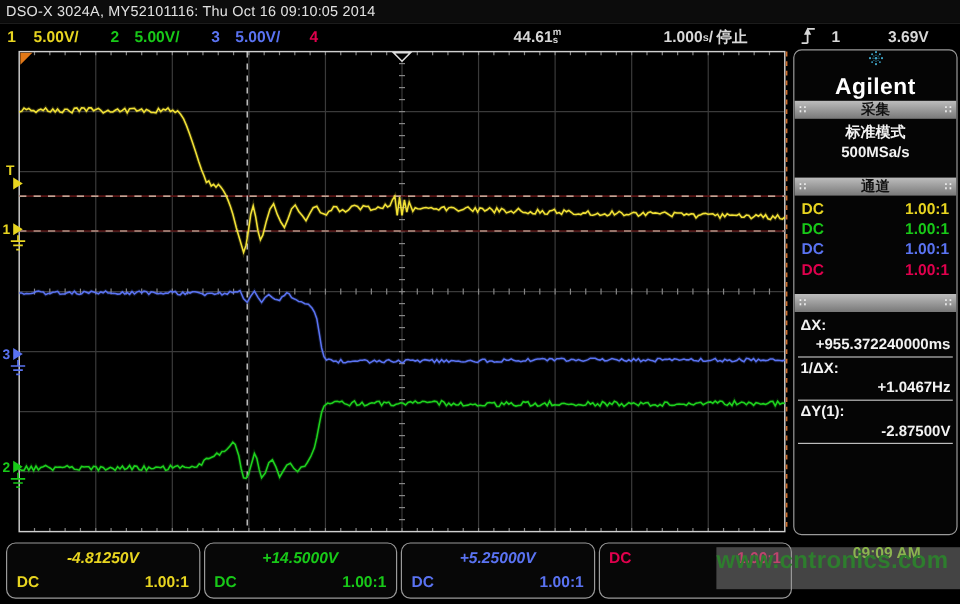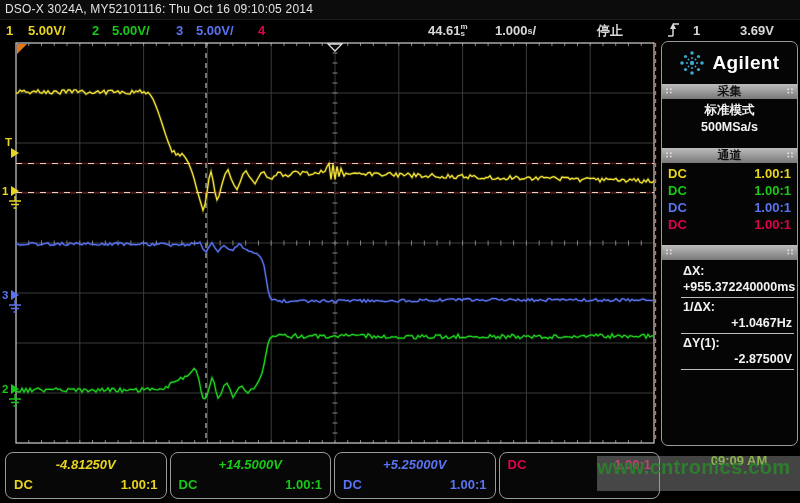--- a/index.html
+++ b/index.html
@@ -12,35 +12,35 @@
   #infobar{position:absolute;left:0;top:19px;width:800px;height:21px;background:#000;
            border-top:1px solid #1c1c1c;color:#d8d8d8;font-size:13px;font-weight:bold;}
   #infobar .it{position:absolute;top:0;height:21px;line-height:21px;white-space:nowrap;}
   .stackedunit{display:inline-block;vertical-align:middle;margin-top:-3px;line-height:7px;
                font-size:8px;font-weight:bold;text-align:left;}
   
   #scope{position:absolute;left:0;top:0;width:662px;height:452px;}
   
   #sidebar{position:absolute;left:661px;top:41px;width:137px;height:405px;box-sizing:border-box;
            border:1px solid #9a9a9a;border-radius:7px;background:#050505;overflow:hidden;}
-  .brand{display:flex;align-items:center;justify-content:center;gap:7px;height:42px;}
+  .brand{display:flex;align-items:center;justify-content:center;gap:7px;height:42px;flex-direction:column;}
   .brand-text{color:#fff;font-size:19px;font-weight:bold;letter-spacing:.4px;}
   .sechead{height:15px;line-height:15px;background:linear-gradient(#bdbdbd,#787878);
            color:#111;font-size:12px;font-weight:bold;display:flex;align-items:center;
            justify-content:space-between;padding:0 4px;}
   .sechead .grip{color:#efefef;font-size:9px;line-height:15px;}
   .sechead .ttl{flex:1;text-align:center;}
   .acqbody{padding:3px 0 2px 0;text-align:center;color:#f2f2f2;font-size:12.5px;
            font-weight:bold;line-height:17px;}
   .chrows{padding:2px 0 4px 0;}
   .chrow{display:flex;justify-content:space-between;padding:0 6px;height:17px;
          line-height:17px;font-size:13px;font-weight:bold;}
   .curbody{padding:2px 3px 0 3px;}
   .curitem{border-bottom:1px solid #bdbdbd;padding:1px 2px 2px 2px;color:#f2f2f2;
-           font-size:12.5px;font-weight:bold;margin-left:16px;}
+           font-size:12.5px;font-weight:bold;}
   .curitem .lbl{text-align:left;line-height:16px;}
   .curitem .val{text-align:right;line-height:16px;}
   .spacer8{height:8px;} .spacer10{height:10px;}
   
   #footer{position:absolute;left:5px;top:452px;width:655px;height:47px;display:flex;gap:3px;}
   .fbox{flex:1;box-sizing:border-box;border:1px solid #9a9a9a;border-radius:8px;background:#070707;
         padding:2px 8px 0 8px;font-size:13px;font-weight:bold;}
   .fbox .v{text-align:center;line-height:20px;font-style:italic;}
   .fbox .row{display:flex;justify-content:space-between;line-height:20px;}
   #clock{position:absolute;left:678px;top:453px;width:122px;text-align:center;color:#84cc16;
@@ -66,21 +66,21 @@
     <span class="it" style="left:693px">1</span>
     <span class="it" style="left:740px">3.69V</span>
   <span class="it" style="left: 6px; color: rgb(232, 213, 32);">1</span>
       <span class="it" style="left: 28px; color: rgb(232, 213, 32);">5.00V/</span>
       <span class="it" style="left: 92px; color: rgb(24, 201, 24);">2</span>
       <span class="it" style="left: 112px; color: rgb(24, 201, 24);">5.00V/</span>
       <span class="it" style="left: 176px; color: rgb(90, 115, 242);">3</span>
       <span class="it" style="left: 196px; color: rgb(90, 115, 242);">5.00V/</span>
       <span class="it" style="left: 258px; color: rgb(224, 0, 77);">4</span>
       <span class="it" style="left: 428px;"><span>44.61</span><span class="stackedunit"><span>m</span><br><span>s</span></span></span>
-      <span class="it" style="left: 495px;"><span>1.000</span><span style="font-size:9px;vertical-align:1px;">s</span><span>/</span></span>
+      <span class="it" style="left: 553px;"><span>1.000</span><span style="font-size:9px;vertical-align:1px;">s</span><span>/</span></span>
     </div>
 
   <svg id="scope" width="662" height="452">
       <line x1="79.8" y1="43" x2="79.8" y2="443" stroke="#3a3a3a" stroke-width="1"></line>
       <line x1="143.6" y1="43" x2="143.6" y2="443" stroke="#3a3a3a" stroke-width="1"></line>
       <line x1="207.39999999999998" y1="43" x2="207.39999999999998" y2="443" stroke="#3a3a3a" stroke-width="1"></line>
       <line x1="271.2" y1="43" x2="271.2" y2="443" stroke="#3a3a3a" stroke-width="1"></line>
       <line x1="335" y1="43" x2="335" y2="443" stroke="#3a3a3a" stroke-width="1"></line>
       <line x1="398.79999999999995" y1="43" x2="398.79999999999995" y2="443" stroke="#3a3a3a" stroke-width="1"></line>
       <line x1="462.59999999999997" y1="43" x2="462.59999999999997" y2="443" stroke="#3a3a3a" stroke-width="1"></line>

